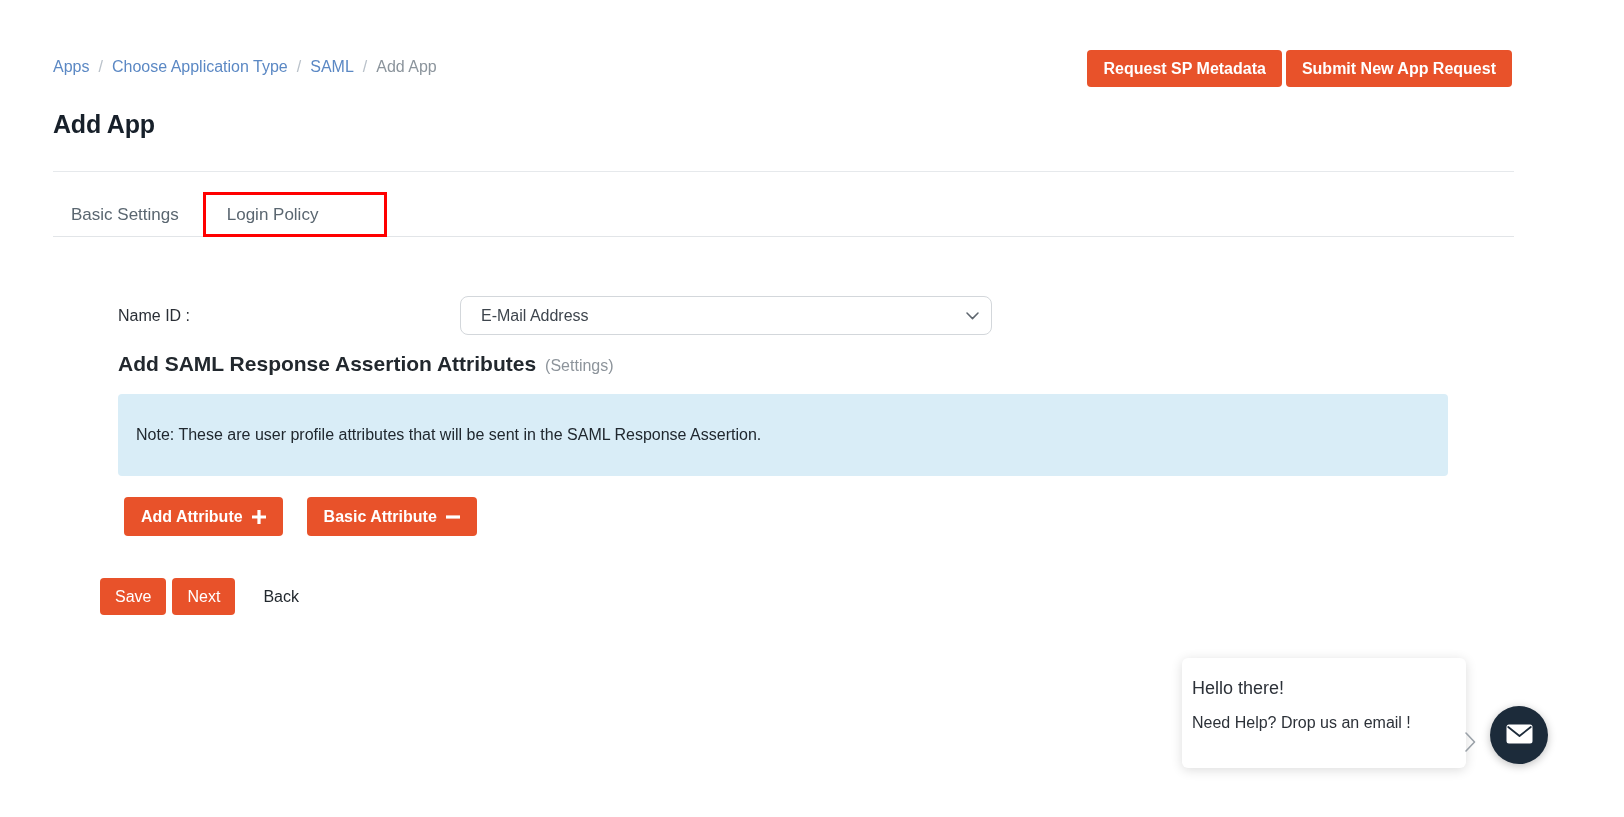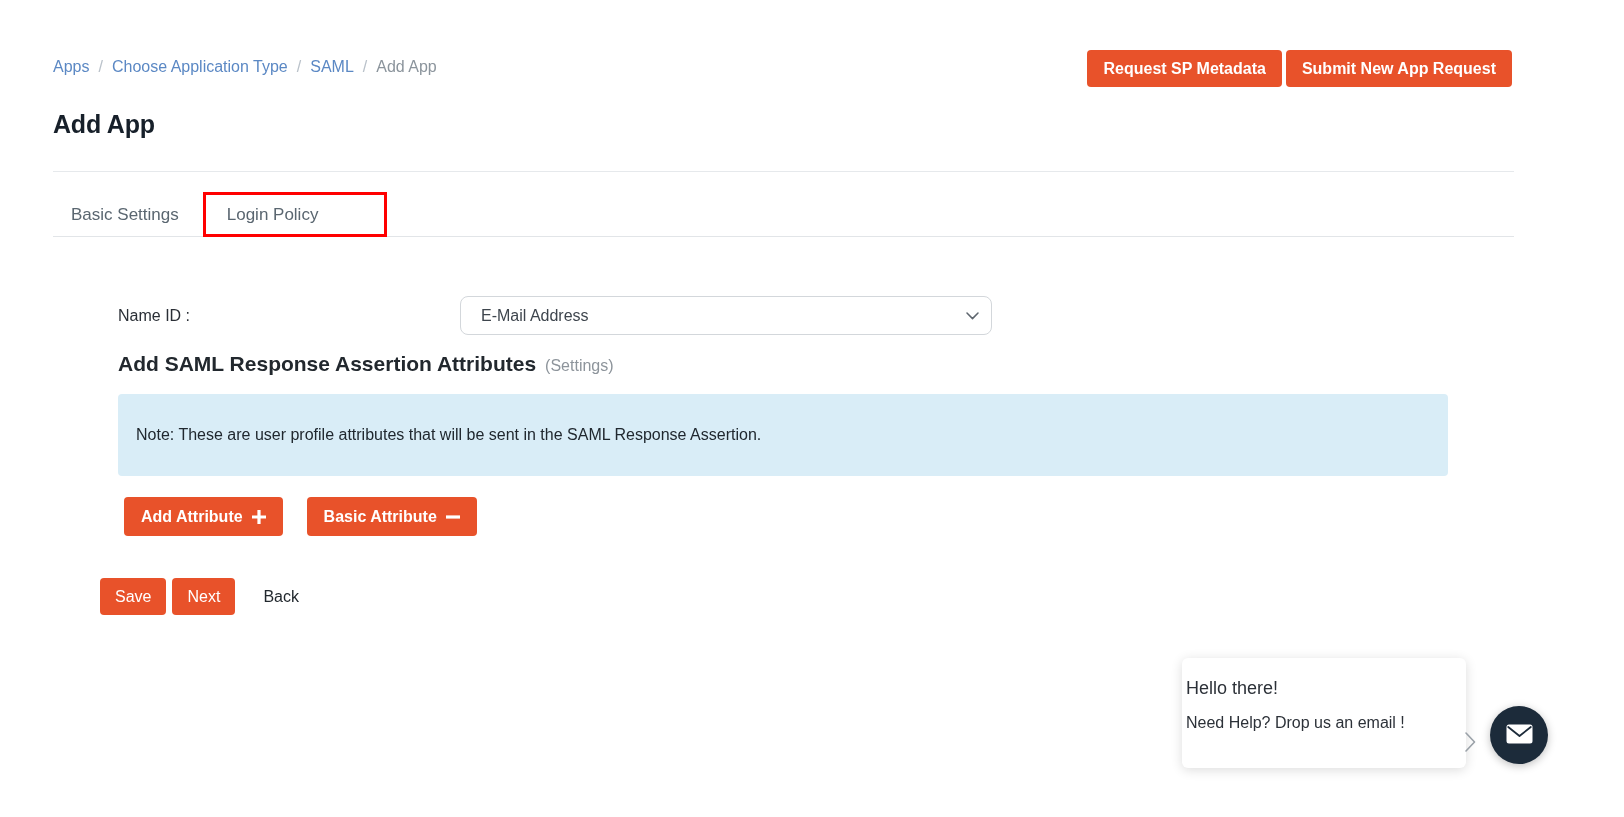--- a/index.html
+++ b/index.html
@@ -138,21 +138,21 @@
     font-family: "Liberation Sans", sans-serif; font-size: 16px;
     padding: 0 14px; height: 37px; cursor: pointer; margin-left: 8px;
   }
 
   
   .chat-popup {
     position: absolute; left: 1182px; top: 658px;
     width: 284px; height: 110px;
     background: #ffffff; border-radius: 6px;
     box-shadow: 0 2px 12px rgba(0,0,0,0.14);
-    padding: 20px 0 0 4px;
+    padding: 20px 0 0 10px;
   }
   .chat-line1 { font-size: 18px; color: #2c3138; margin-bottom: 15px; }
   .chat-line2 { font-size: 16px; color: #2c3138; }
   .chat-arrow {
     position: absolute; left: 1462px; top: 731px;
     width: 16px; height: 22px;
     display: flex; align-items: center; justify-content: center;
   }
   .chat-fab {
     position: absolute; left: 1490px; top: 706px;

